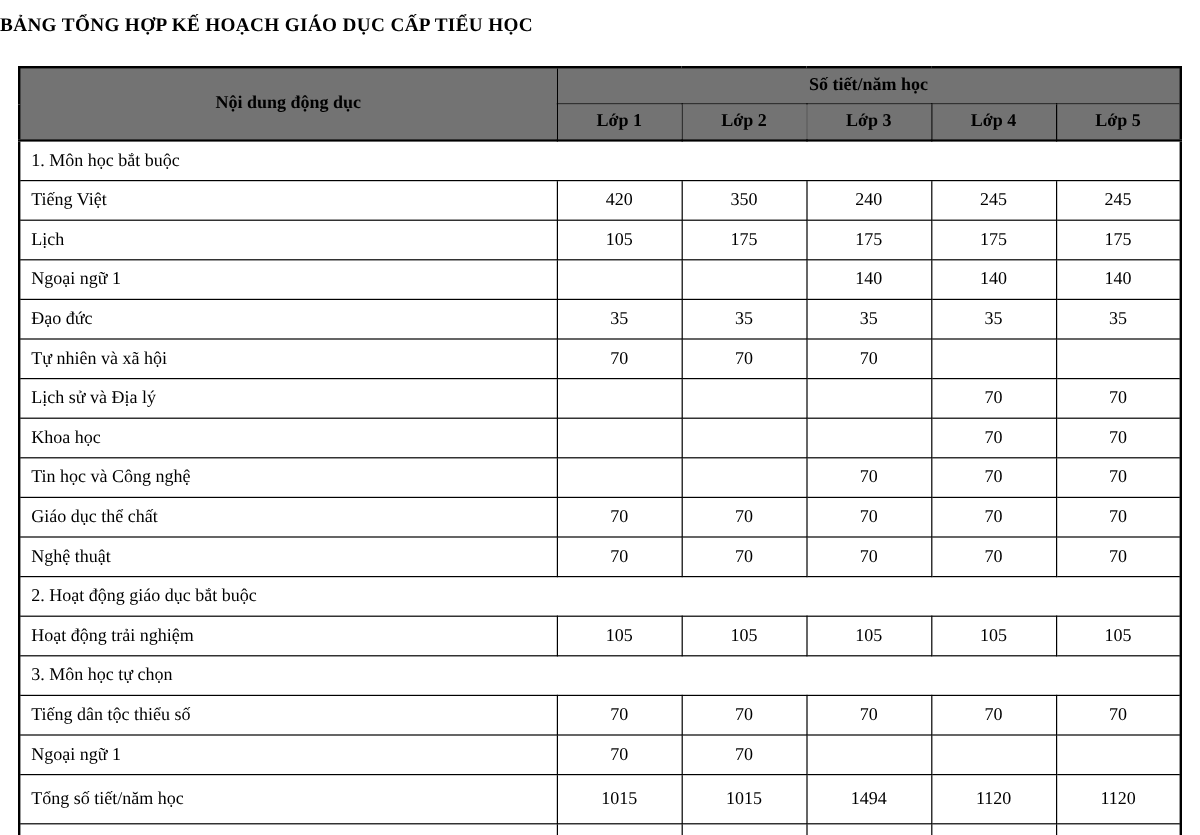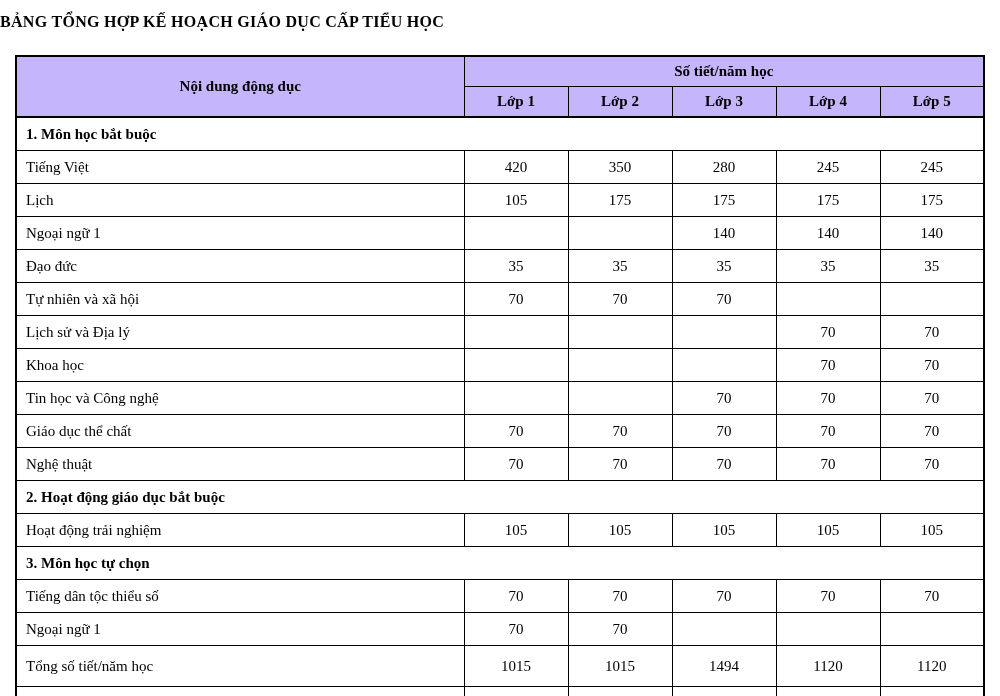--- a/index.html
+++ b/index.html
@@ -31,38 +31,38 @@
   .plan-table th, .plan-table td {
     border: 1px solid #000;
     vertical-align: middle;
     overflow: hidden;
     white-space: nowrap;
   }
   .plan-table thead {
     border-bottom: 2px solid #000;
   }
   .plan-table thead th {
-    background: #c4b5fd;
+    background: #737373;
     font-weight: bold;
     font-size: 15px;
     text-align: center;
     height: 27px;
   }
   .col-content { width: 448px; }
   .col-grade   { width: 104px; }
   .cell-label {
     text-align: left;
     padding-left: 9px;
     font-size: 15px;
   }
   .cell-value {
     text-align: center;
     font-size: 15px;
   }
-  tr.row-section td { height: 30px; font-weight: bold; }
+  tr.row-section td { height: 30px; font-weight: normal; }
   tr.row-data td    { height: 30px; }
   tr.row-total td   { height: 38px; font-weight: normal; }
 </style>
 </head>
 <body>
 
 <div class="page-title">BẢNG TỔNG HỢP KẾ HOẠCH GIÁO DỤC CẤP TIỂU HỌC</div>
 
 <table class="plan-table">
   <colgroup>
@@ -87,21 +87,21 @@
       </tr>
   </thead>
   <tbody>
       <tr class="row-section">
         <td colspan="6" class="cell-label">1. Môn học bắt buộc</td>
       </tr>
       <tr class="row-data">
         <td class="cell-label">Tiếng Việt</td>
         <td class="cell-value">420</td>
         <td class="cell-value">350</td>
-        <td class="cell-value">280</td>
+        <td class="cell-value">240</td>
         <td class="cell-value">245</td>
         <td class="cell-value">245</td>
       </tr>
       <tr class="row-data">
         <td class="cell-label">Lịch</td>
         <td class="cell-value">105</td>
         <td class="cell-value">175</td>
         <td class="cell-value">175</td>
         <td class="cell-value">175</td>
         <td class="cell-value">175</td>

